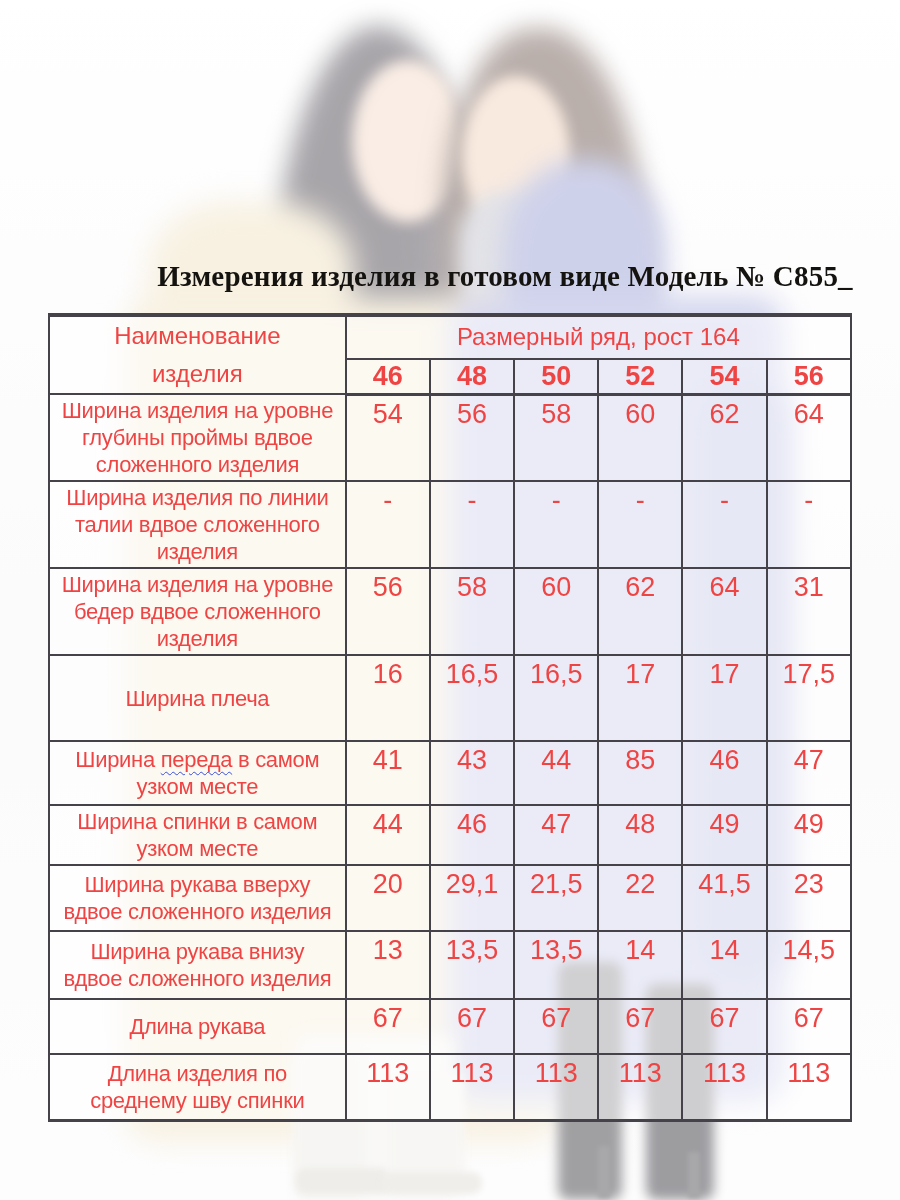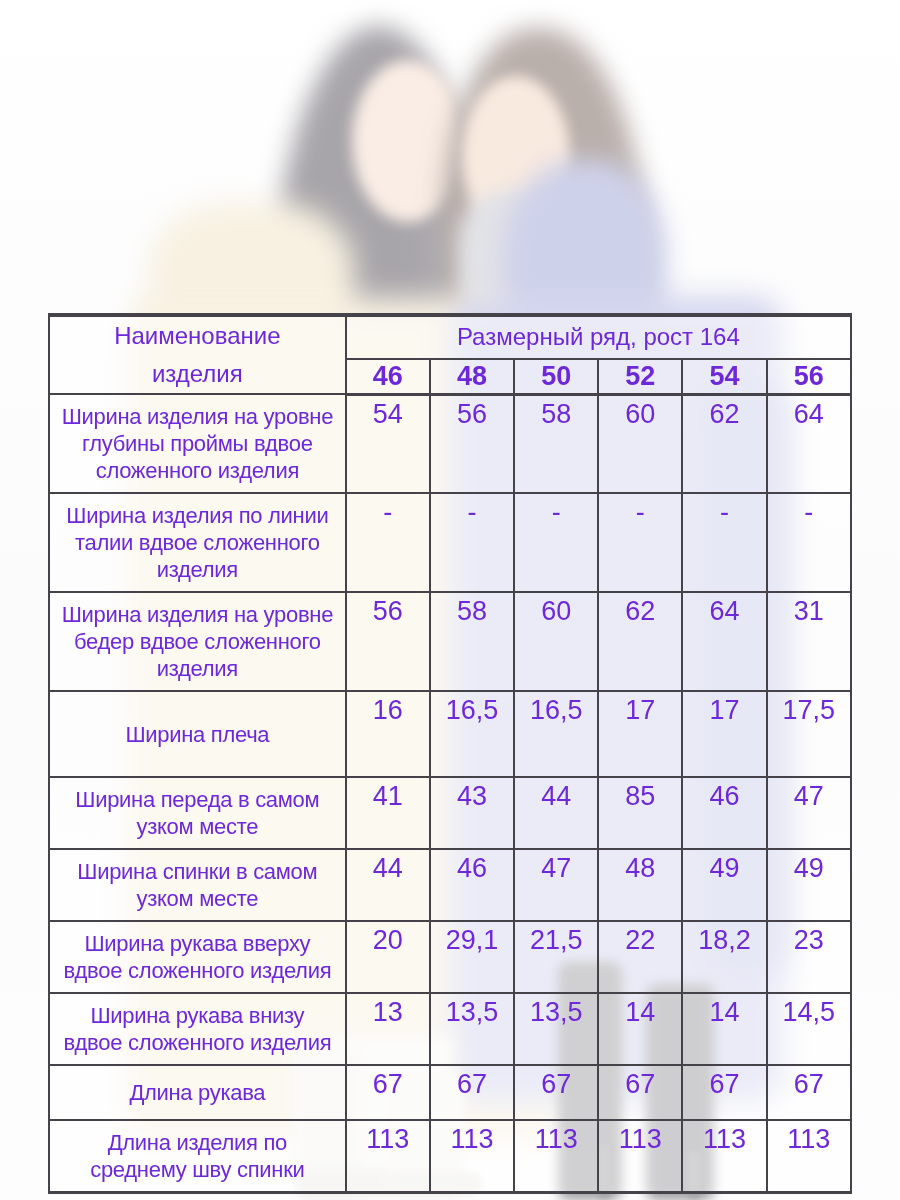--- a/index.html
+++ b/index.html
@@ -66,21 +66,21 @@
   .title {
     position:absolute; left:120px; top:260px; width:770px;
     margin:0; text-align:center;
     font-family:"Liberation Serif", serif;
     font-size:29px; font-weight:bold; color:#151310;
     letter-spacing:0.2px; white-space:nowrap;
   }
   table.size-table {
     position:absolute; left:48px; top:313px; width:804px;
     border-collapse:collapse; table-layout:fixed;
-    color:#6d28d9;
+    color:#ef4444;
   }
   .size-table col.c-name { width:296px; }
   .size-table col.c-size { width:84px; }
   .size-table th, .size-table td {
     border:2px solid #454349;
     background:rgba(255,255,255,0.50);
     text-align:center; font-weight:normal;
     padding:0;
   }
   .size-table { border-top:4px solid #454349; }
@@ -95,27 +95,27 @@
   th.size-head { font-size:27px; font-weight:bold; vertical-align:middle; }
 
   tbody tr:nth-child(1){height:84px} tbody tr:nth-child(2){height:86px}
   tbody tr:nth-child(3){height:84px} tbody tr:nth-child(4){height:86px}
   tbody tr:nth-child(5){height:64px} tbody tr:nth-child(6){height:60px}
   tbody tr:nth-child(7){height:66px} tbody tr:nth-child(8){height:68px}
   tbody tr:nth-child(9){height:55px} tbody tr:nth-child(10){height:66px}
 
   .size-table th.row-label {
     font-size:22px; line-height:27px; letter-spacing:-0.3px;
-    vertical-align:middle; white-space:pre-line; padding:8px 4px;
+    vertical-align:middle; white-space:pre-line; padding:2px 4px;
   }
   .size-table td.value-cell {
     font-size:27px; vertical-align:top; padding-top:4px; line-height:1.1;
   }
   .squiggle {
-    text-decoration-style:wavy;
+    text-decoration:underline; text-decoration-style:wavy;
     text-decoration-color:#3c50d8; text-decoration-thickness:1px;
     text-underline-offset:4px;
   }
 </style>
 </head>
 <body>
 
 <div class="stage">
 
   <div class="photo">
@@ -136,20 +136,21 @@
     <div class="shape white-boot-sole-1"></div>
     <div class="shape white-boot-2"></div>
     <div class="shape white-boot-sole-2"></div>
     <div class="shape black-boot-1"></div>
     <div class="shape black-boot-2"></div>
     <div class="shape black-heel-1"></div>
     <div class="shape black-heel-2"></div>
   </div>
 
   <div class="content">
+    <h1 class="title">Измерения изделия в готовом виде Модель № С855_</h1>
 
     <table class="size-table">
       <colgroup>
         <col class="c-name">
           <col class="c-size">
           <col class="c-size">
           <col class="c-size">
         <col class="c-size">
           <col class="c-size">
           <col class="c-size">
@@ -232,21 +233,21 @@
             <td class="value-cell">49</td>
             <td class="value-cell">49</td>
           </tr>
           <tr>
             <th class="row-label">Ширина рукава вверху
 вдвое сложенного изделия</th>
             <td class="value-cell">20</td>
             <td class="value-cell">29,1</td>
             <td class="value-cell">21,5</td>
             <td class="value-cell">22</td>
-            <td class="value-cell">18,2</td>
+            <td class="value-cell">41,5</td>
             <td class="value-cell">23</td>
           </tr>
           <tr>
             <th class="row-label">Ширина рукава внизу
 вдвое сложенного изделия</th>
             <td class="value-cell">13</td>
             <td class="value-cell">13,5</td>
             <td class="value-cell">13,5</td>
             <td class="value-cell">14</td>
             <td class="value-cell">14</td>

